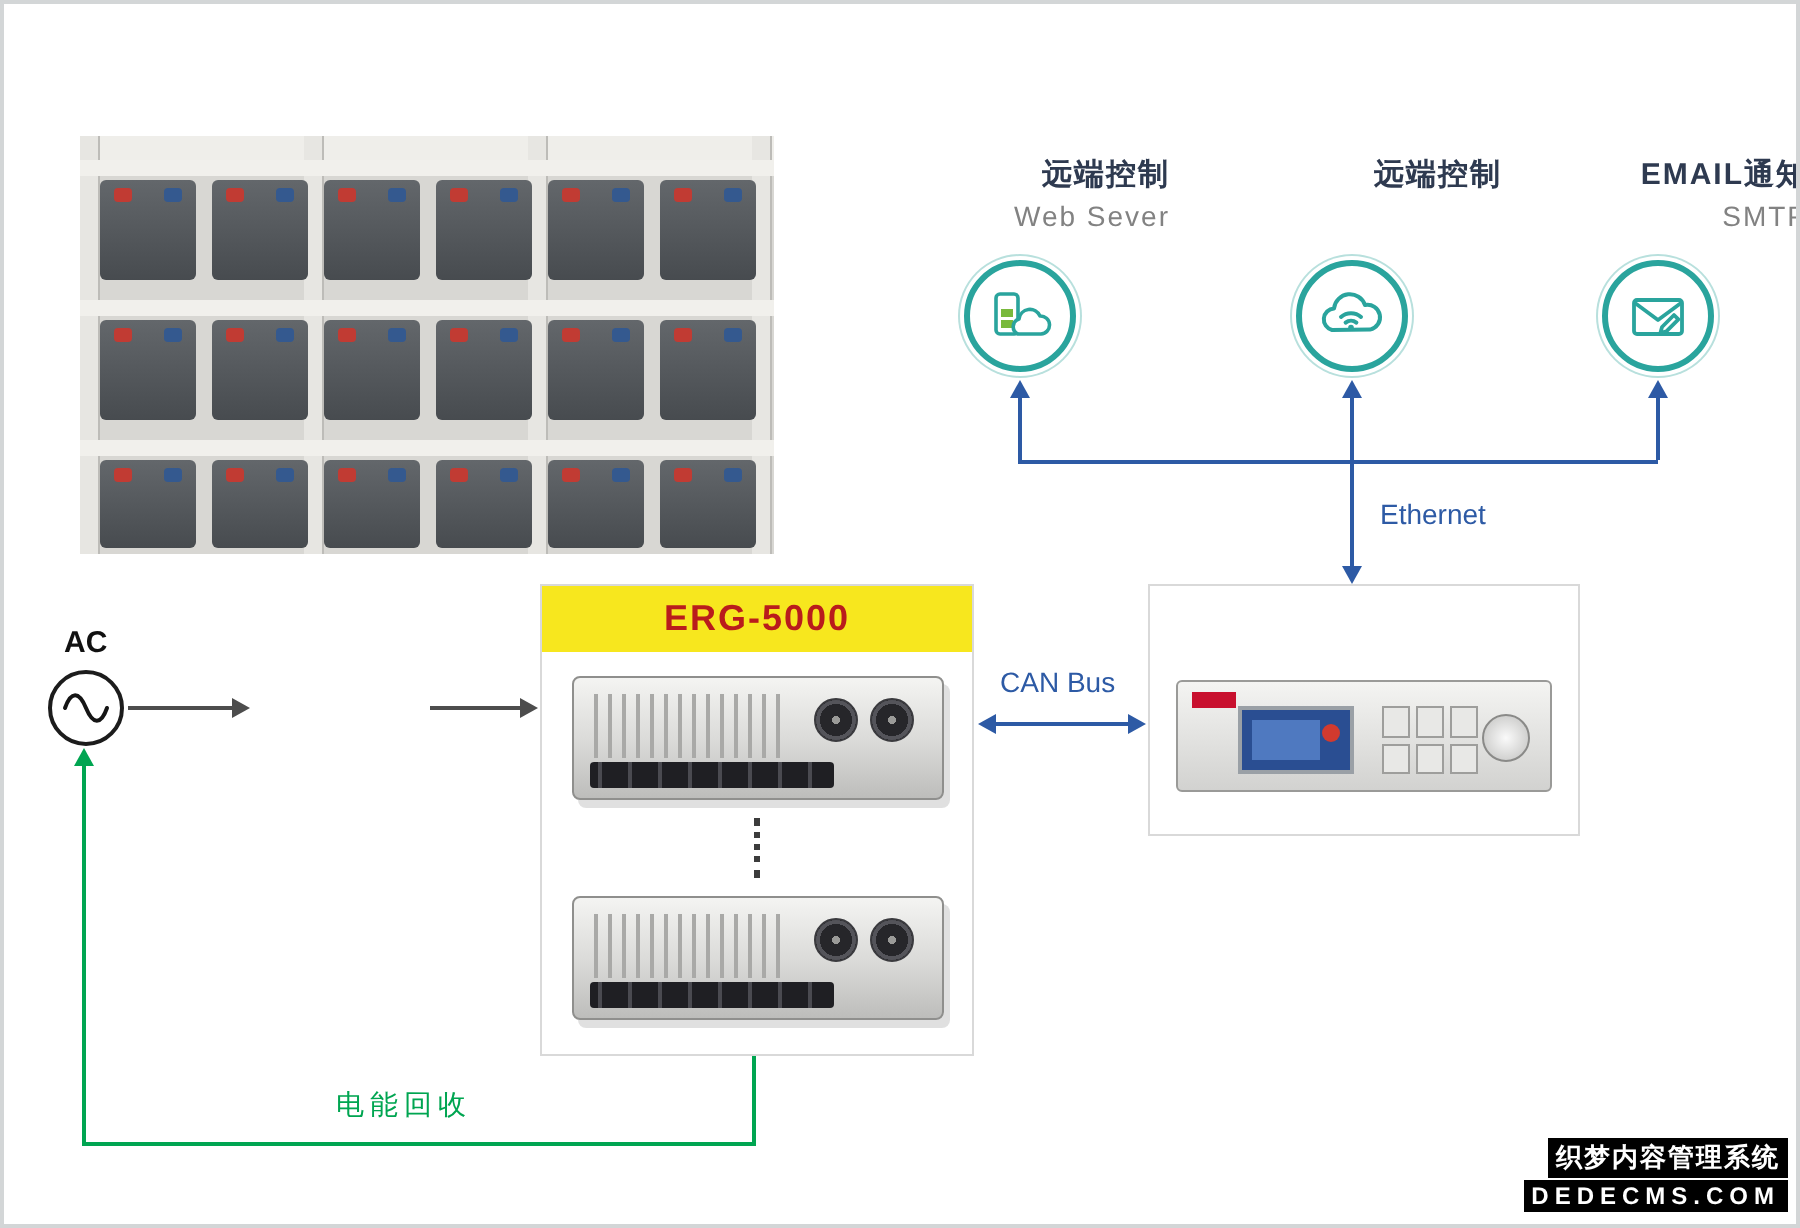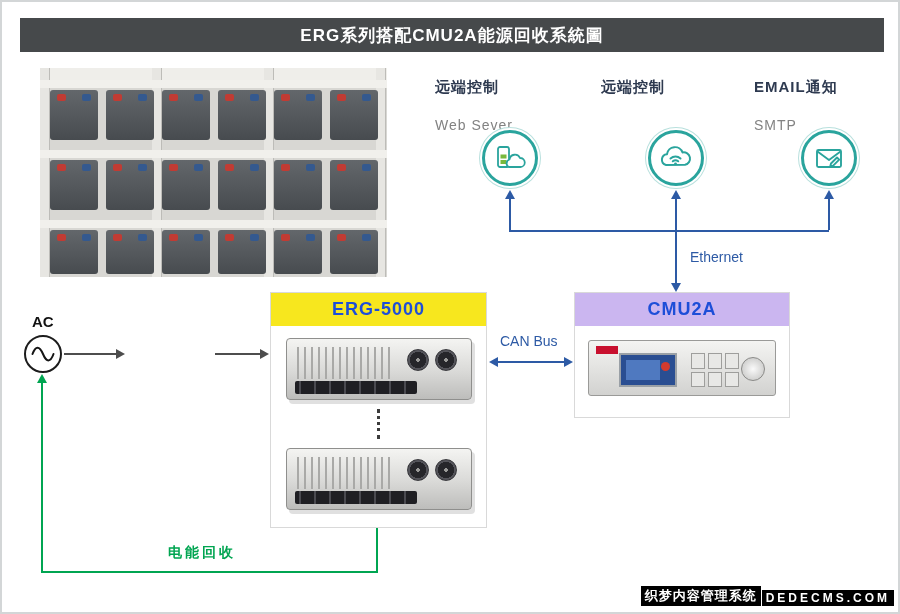--- a/index.html
+++ b/index.html
@@ -17,40 +17,40 @@
   .photo .post{position:absolute;top:0;width:9px;height:100%;background:#e7e6e2;box-shadow:1px 0 0 #bdbcb8}
   .photo .shelf{position:absolute;left:0;width:100%;height:8px;background:#f1f0ec}
   .photo .battery{position:absolute;width:48px;background:linear-gradient(180deg,#63676b,#474b4f);border-radius:3px}
   .photo .cap{position:absolute;top:4px;width:9px;height:7px;border-radius:2px;display:block}
   .photo .cap.red{left:7px;background:#c13b33}
   .photo .cap.blue{right:7px;background:#34598f}
 
   
   .node-circle{position:absolute;width:56px;height:56px;border-radius:50%;background:#fff;border:3px solid var(--teal,#2aa49d);
     box-shadow:0 0 0 2px #fff,0 0 0 3px #b8e0dd;display:flex;align-items:center;justify-content:center}
-  .node-label{position:absolute;width:150px;text-align:left}
+  .node-label{position:absolute;width:150px;text-align:right}
   .node-cn{display:block;font-size:15px;font-weight:bold;color:var(--label_dark,#2e3a50);letter-spacing:1px}
-  .node-en{display:block;font-size:14px;color:var(--label_gray,#828282);letter-spacing:1px;margin-top:20px}
+  .node-en{display:block;font-size:14px;color:var(--label_gray,#828282);letter-spacing:1px;margin-top:3px}
 
   
   .line{position:absolute;background:var(--navy,#2d5aa5)}
   .gline{position:absolute;background:var(--green,#00a551)}
   .grayline{position:absolute;background:#4d4d4d}
   .ah{position:absolute;width:0;height:0}
   .ah-up{border-left:5px solid transparent;border-right:5px solid transparent;border-bottom:9px solid var(--navy,#2d5aa5)}
   .ah-down{border-left:5px solid transparent;border-right:5px solid transparent;border-top:9px solid var(--navy,#2d5aa5)}
   .ah-right{border-top:5px solid transparent;border-bottom:5px solid transparent;border-left:9px solid var(--navy,#2d5aa5)}
   .ah-left{border-top:5px solid transparent;border-bottom:5px solid transparent;border-right:9px solid var(--navy,#2d5aa5)}
   .ah-right-gray{border-top:5px solid transparent;border-bottom:5px solid transparent;border-left:9px solid #4d4d4d}
   .ah-up-green{border-left:5px solid transparent;border-right:5px solid transparent;border-bottom:9px solid var(--green,#00a551)}
   .net-label{position:absolute;color:var(--navy,#2d5aa5);font-size:14px}
 
   
   .devbox{position:absolute;background:#fff;border:1px solid #d9d9d9}
-  .devhead{height:33px;display:flex;align-items:center;justify-content:center;font-size:18px;font-weight:bold;color:#1d4ed8;letter-spacing:1px}
+  .devhead{height:33px;display:flex;align-items:center;justify-content:center;font-size:18px;font-weight:bold;color:#b91c1c;letter-spacing:1px}
   .head-yellow{background:var(--yellow,#f7e71e)}
   .head-purple{background:var(--purple,#cbb6f0)}
 
   
   .dut{position:absolute;left:124px;top:337px;width:87px;height:31px;background:var(--brown,#a58d76);border:1px solid #93785f;
     display:flex;align-items:center;justify-content:center;font-size:14px;font-weight:bold;color:#33302c;letter-spacing:5px;padding-left:5px}
 
   
   .ac-label{position:absolute;left:30px;top:311px;font-size:15px;font-weight:bold;color:#111}
   .ac-circle{position:absolute;left:22px;top:333px;width:38px;height:38px;border-radius:50%;border:2px solid #1c1c1c;background:#fff;
@@ -75,34 +75,31 @@
   .inst-logo{position:absolute;left:7px;top:5px;width:22px;height:8px;background:#c8102e;display:block}
   .inst-screen{position:absolute;left:30px;top:12px;width:58px;height:34px;background:#2a4e92;border:2px solid #9aa0a6;display:block}
   .scr-in{position:absolute;left:5px;top:5px;width:34px;height:20px;background:#4f79c0;display:block}
   .scr-dot{position:absolute;right:5px;top:7px;width:9px;height:9px;border-radius:50%;background:#d23a2e;display:block}
   .inst-btns{position:absolute;left:102px;top:12px;width:48px;height:34px;display:grid;grid-template-columns:repeat(3,1fr);gap:3px}
   .inst-btns i{background:#e8e8e6;border:1px solid #9e9e9c;display:block}
   .inst-knob{position:absolute;right:10px;top:16px;width:24px;height:24px;border-radius:50%;
     background:radial-gradient(circle,#fafafa,#c0c0be);border:1px solid #8a8a88;display:block}
 
   
-  .recovery-label{position:absolute;left:166px;top:542px;color:var(--green,#00a551);font-weight:bold;font-size:14px;letter-spacing:3px}
-  .watermark{position:absolute;right:4px;bottom:6px;display:flex;align-items:flex-end;gap:1px}
+  .recovery-label{position:absolute;left:166px;top:542px;color:var(--green,#00a551);font-weight:normal;font-size:14px;letter-spacing:3px}
+  .watermark{position:absolute;right:4px;bottom:6px;display:flex;flex-direction:column;align-items:flex-end;gap:1px}
   .watermark span{background:#000;color:#fff;font-weight:bold;padding:1px 4px;display:block}
   .wm1{font-size:13px;letter-spacing:1px}
   .wm2{font-size:12px;letter-spacing:3px}
 </style>
 </head>
 <body>
 
 <div class="canvas">
 
-  <div class="titlebar">
-    <span>ERG系列搭配CMU2A能源回收系統圖</span>
-  </div>
 
   <div class="photo">
       <div class="beam"></div>
       <div class="post" style="left: 0px;"></div>
       <div class="post" style="left: 112px;"></div>
       <div class="post" style="left: 224px;"></div>
       <div class="post" style="left: 336px;"></div>
       <div class="shelf" style="top: 12px;"></div>
       <div class="battery" style="left: 10px; top: 22px; height: 50px;">
         <span class="cap red"></span>
@@ -222,23 +219,20 @@
   <div class="ah ah-up" style="left:503px;top:188px"></div>
   <div class="line" style="left:673px;top:197px;width:2px;height:31px"></div>
   <div class="ah ah-up" style="left:669px;top:188px"></div>
   <div class="line" style="left:826px;top:197px;width:2px;height:31px"></div>
   <div class="ah ah-up" style="left:822px;top:188px"></div>
   <div class="line" style="left:673px;top:230px;width:2px;height:51px"></div>
   <div class="ah ah-down" style="left:669px;top:281px"></div>
   <span class="net-label" style="left:688px;top:247px">Ethernet</span>
 
   <div class="devbox" style="left:572px;top:290px;width:216px;height:126px">
-    <div class="devhead head-purple">
-      <span>CMU2A</span>
-    </div>
     <div class="inst" style="left:13px;top:47px">
       <span class="inst-logo"></span>
       <span class="inst-screen">
         <i class="scr-in"></i>
         <i class="scr-dot"></i>
       </span>
       <span class="inst-btns">
         <i></i>
           <i></i>
           <i></i>

